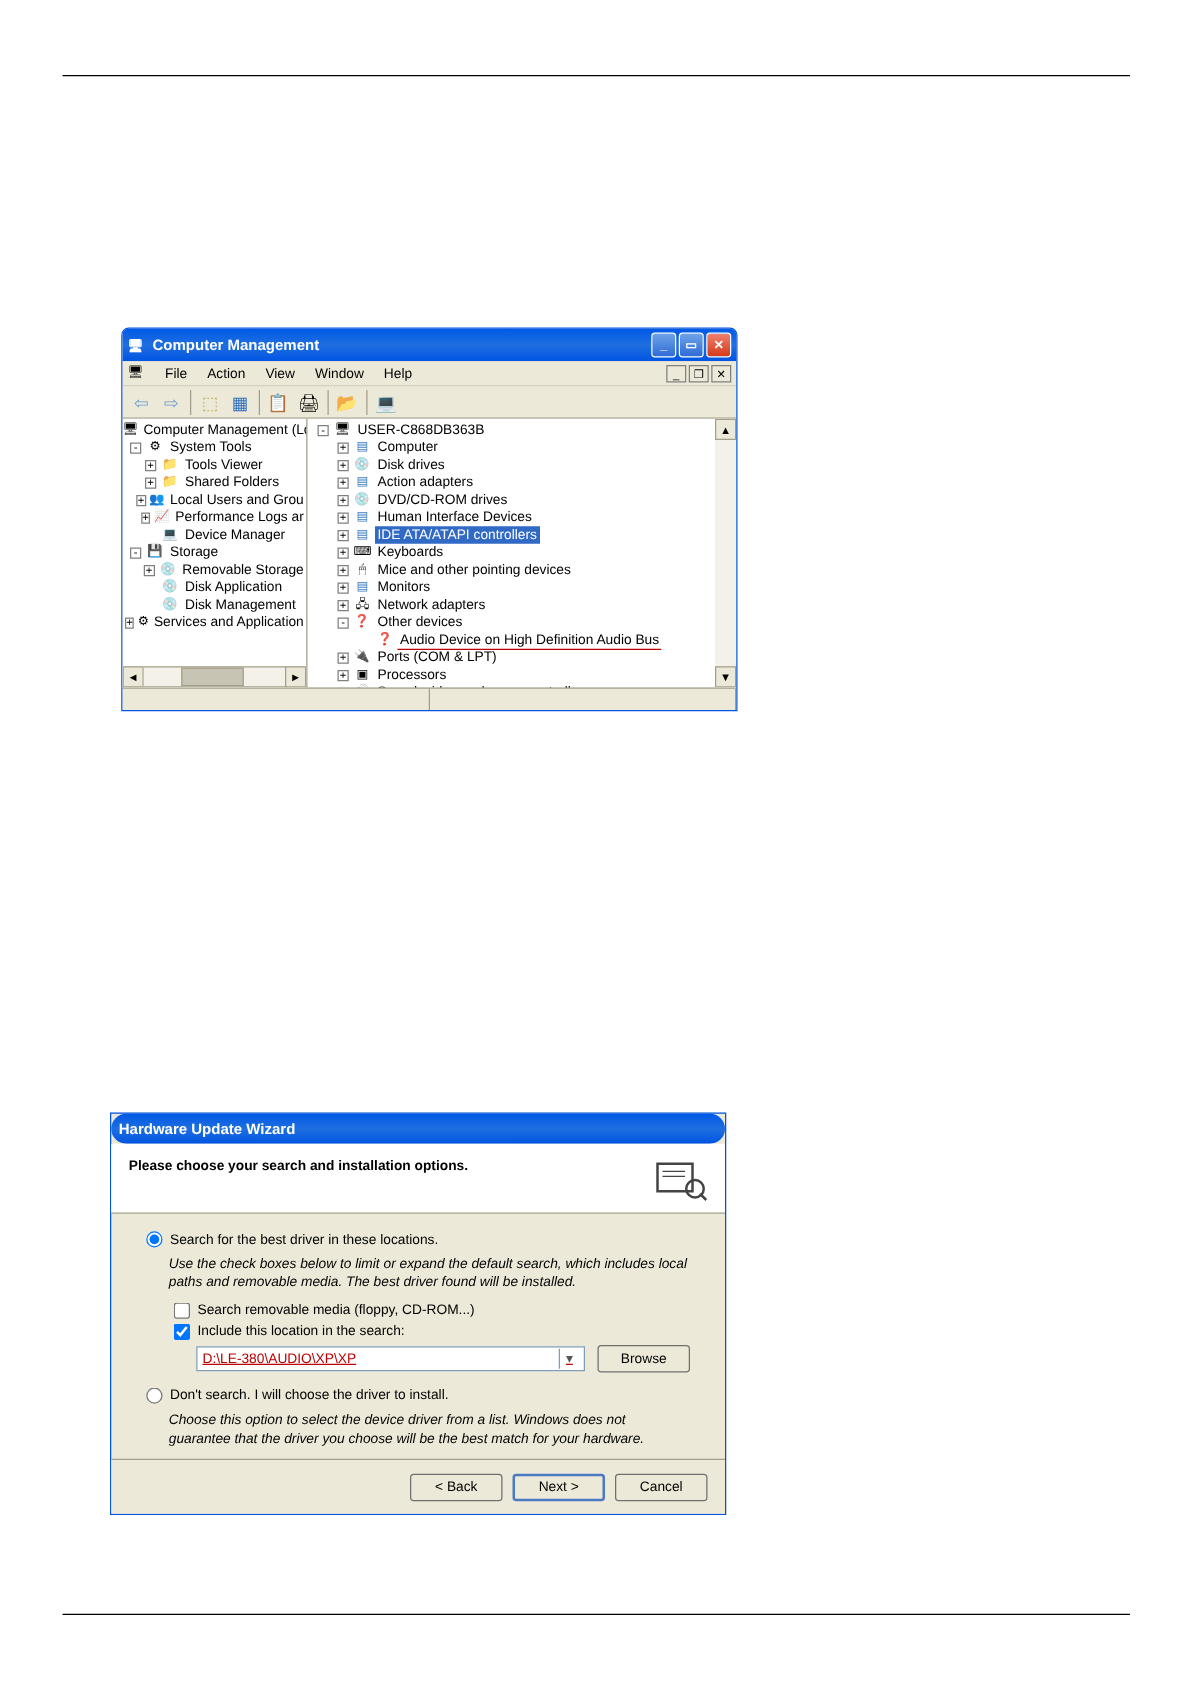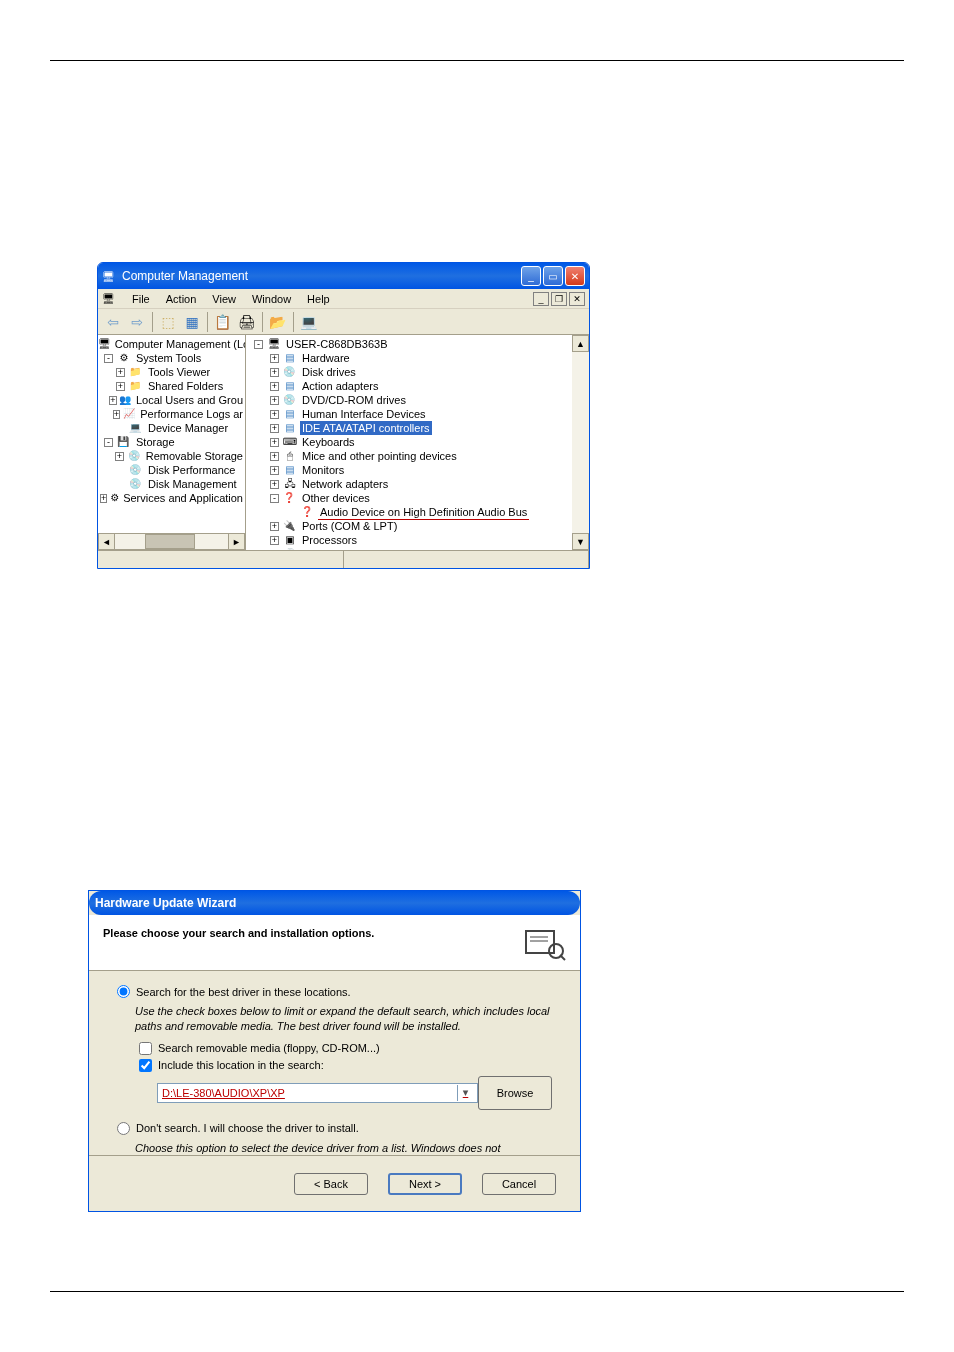--- a/index.html
+++ b/index.html
@@ -5,21 +5,21 @@
 * { box-sizing: border-box; margin: 0; padding: 0; font-family: Tahoma, sans-serif; }
 body { background: #fff; width: 954px; height: 1352px; position: relative; }
 
 .page-border { position: absolute; top: 60px; left: 50px; right: 50px; border-top: 1px solid #000; }
 .page-border-bottom { position: absolute; bottom: 60px; left: 50px; right: 50px; border-top: 1px solid #000; }
 
 
 .cm-window { position: absolute; left: 97px; top: 262px; width: 493px; height: 307px;
   background: #ece9d8; border: 1px solid #0054e3; border-radius: 6px 6px 0 0; overflow: hidden; }
 .cm-titlebar { height: 26px; background: linear-gradient(#0058e6, #1f6fe0, #0054e3);
-  display: flex; align-items: center; padding: 0 4px; color: #fff; font-size: 12px; font-weight: normal; }
+  display: flex; align-items: center; padding: 0 4px; color: #fff; font-size: 12px; font-weight: bold; }
 .cm-titlebar .tb-icon { width: 16px; height: 14px; margin-right: 4px; display: inline-flex; }
 .cm-titlebar .tb-title { flex: 1; }
 .cm-titlebar .tb-btn { width: 20px; height: 20px; margin-left: 2px; border: 1px solid #fff;
   border-radius: 3px; display: flex; align-items: center; justify-content: center;
   background: linear-gradient(#6fa3e8, #2e6bd6); font-size: 10px; color: #fff; cursor: pointer; }
 .cm-titlebar .tb-close { background: linear-gradient(#f08070, #d43a1a); }
 
 .cm-menubar { height: 20px; display: flex; align-items: center; font-size: 11px; background: #ece9d8;
   border-bottom: 1px solid #d6d0c0; padding-left: 4px; position: relative; }
 .cm-menubar .mn { padding: 0 8px; cursor: pointer; }
@@ -82,32 +82,32 @@
 .hw-header .hw-header-icon { position: absolute; right: 14px; top: 6px; width: 44px; height: 44px;
   display: flex; align-items: center; justify-content: center; font-size: 34px; color: #555; }
 
 .hw-body { padding: 14px 28px 0 28px; font-size: 11px; }
 .hw-group { margin-bottom: 10px; }
 .hw-radio { display: flex; align-items: center; margin-bottom: 6px; cursor: pointer; }
 .hw-radio input { margin-right: 6px; }
 .hw-subtxt { margin-left: 18px; margin-bottom: 8px; line-height: 1.35; font-style: italic; }
 .hw-check { display: flex; align-items: center; margin-left: 22px; margin-bottom: 4px; cursor: pointer; }
 .hw-check input { margin-right: 6px; }
-.hw-pathline { display: flex; align-items: center; margin-left: 40px; margin-top: 4px; gap: 0; }
+.hw-pathline { display: flex; align-items: center; margin-left: 40px; margin-top: 4px; gap: 10px; }
 .hw-path-input { flex: 1; height: 20px; border: 1px solid #7f9db9; font-size: 11px; padding: 0 4px;
   color: #b00; text-decoration: underline; background: #fff; display: flex; align-items: center;
   justify-content: space-between; }
 .hw-path-input .dd { width: 16px; height: 16px; border-left: 1px solid #7f9db9;
   display: flex; align-items: center; justify-content: center; color: #555; cursor: pointer; }
-.hw-btn { width: 74px; height: 34px; background: #ece9d8; border: 1px solid #707070;
+.hw-btn { width: 74px; height: 22px; background: #ece9d8; border: 1px solid #707070;
   border-radius: 3px; font-size: 11px; cursor: pointer; }
 
-.hw-footer { position: absolute; bottom: 0; left: 0; right: 0; height: 56px;
+.hw-footer { position: absolute; bottom: 0; left: 0; right: 0; height: 44px;
   border-top: 1px solid #a49f8b; display: flex; align-items: center; justify-content: flex-end;
-  padding: 0 24px; gap: 20px; background: #ece9d8; }
+  padding: 0 14px; gap: 8px; background: #ece9d8; }
 .hw-footer button { width: 74px; height: 22px; background: #ece9d8; border: 1px solid #707070;
   border-radius: 3px; font-size: 11px; cursor: pointer; }
 .hw-footer .primary { border: 2px solid #4a7ac0; }
 
 
 .ico-monitor::before { content: "🖥"; font-size: 10px; }
 .ico-gear::before { content: "⚙"; font-size: 10px; }
 .ico-folder::before { content: "📁"; font-size: 10px; }
 .ico-users::before { content: "👥"; font-size: 10px; }
 .ico-perf::before { content: "📈"; font-size: 10px; }
@@ -222,21 +222,21 @@
       <div class="tree-row">
         <span class="indent" style="width:18px"></span>
           <span class="expander">+</span>
         <span class="row-icon ico-disk"></span>
         <span class="row-label">Removable Storage</span>
       </div>
       <div class="tree-row">
         <span class="indent" style="width:18px"></span>
           <span class="noexp"></span>
         <span class="row-icon ico-disk"></span>
-        <span class="row-label">Disk Performance</span>
+        <span class="row-label">Disk Application</span>
       </div>
       <div class="tree-row">
         <span class="indent" style="width:18px"></span>
           <span class="noexp"></span>
         <span class="row-icon ico-disk"></span>
         <span class="row-label">Disk Management</span>
       </div>
       <div class="tree-row">
         <span class="indent" style="width:6px"></span>
           <span class="expander">+</span>
@@ -256,21 +256,21 @@
       <div class="tree-row">
         <span class="indent" style="width:8px"></span>
           <span class="expander">-</span>
         <span class="row-icon ico-monitor"></span>
         <span class="row-label">USER-C868DB363B</span>
       </div>
       <div class="tree-row">
         <span class="indent" style="width:24px"></span>
           <span class="expander">+</span>
         <span class="row-icon ico-chip"></span>
-        <span class="row-label">Hardware</span>
+        <span class="row-label">Computer</span>
       </div>
       <div class="tree-row">
         <span class="indent" style="width:24px"></span>
           <span class="expander">+</span>
         <span class="row-icon ico-disk"></span>
         <span class="row-label">Disk drives</span>
       </div>
       <div class="tree-row">
         <span class="indent" style="width:24px"></span>
           <span class="expander">+</span>

